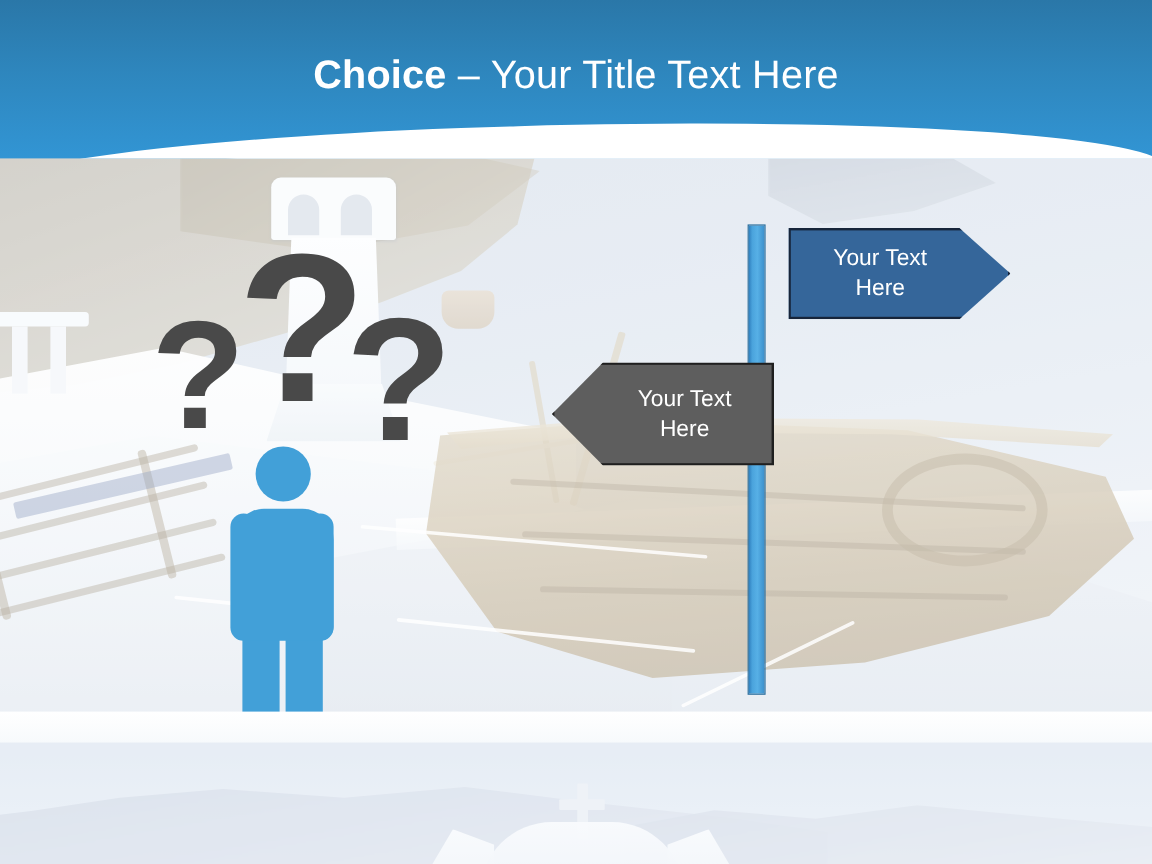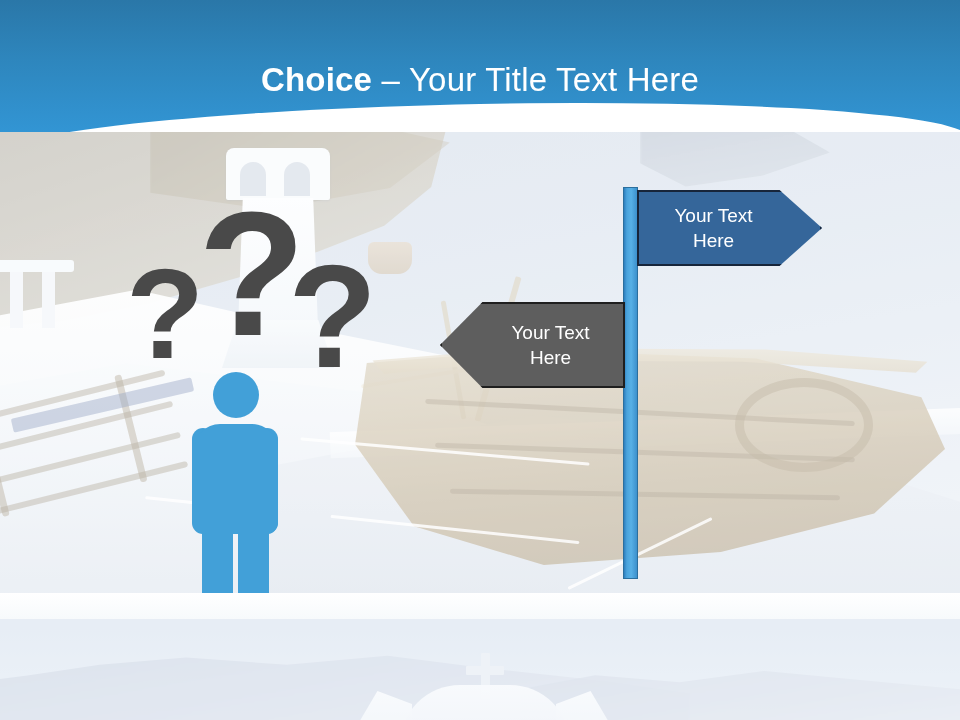--- a/index.html
+++ b/index.html
@@ -314,21 +314,21 @@
     bottom: -16px;
     width: 1060px;
     height: 54px;
     background: #f2f6fa;
     border-radius: 48% 56% 0 0 / 100% 100% 0 0;
     transform: rotate(-1.6deg) translateY(22px);
   }
   .title {
     position: absolute;
     left: 0;
-    top: 60px;
+    top: 42px;
     width: 960px;
     text-align: center;
     color: #ffffff;
     font-size: 33px;
     line-height: 40px;
     letter-spacing: .2px;
     white-space: nowrap;
   }
   .title .strong { font-weight: bold; }
   .title .rest { font-weight: normal; }
@@ -478,20 +478,21 @@
   .sign {
     position: absolute;
     display: flex;
     align-items: center;
     justify-content: center;
     text-align: center;
     color: #ffffff;
     font-size: 19px;
     line-height: 25px;
     box-sizing: border-box;
+    margin-left: 20px;
   }
   .sign .txt { display: block; width: 100%; }
 
   .sign-right {
     left: 637px;
     top: 190px;
     width: 185px;
     height: 76px;
     background: #35669a;
     border: 2px solid #17253a;

